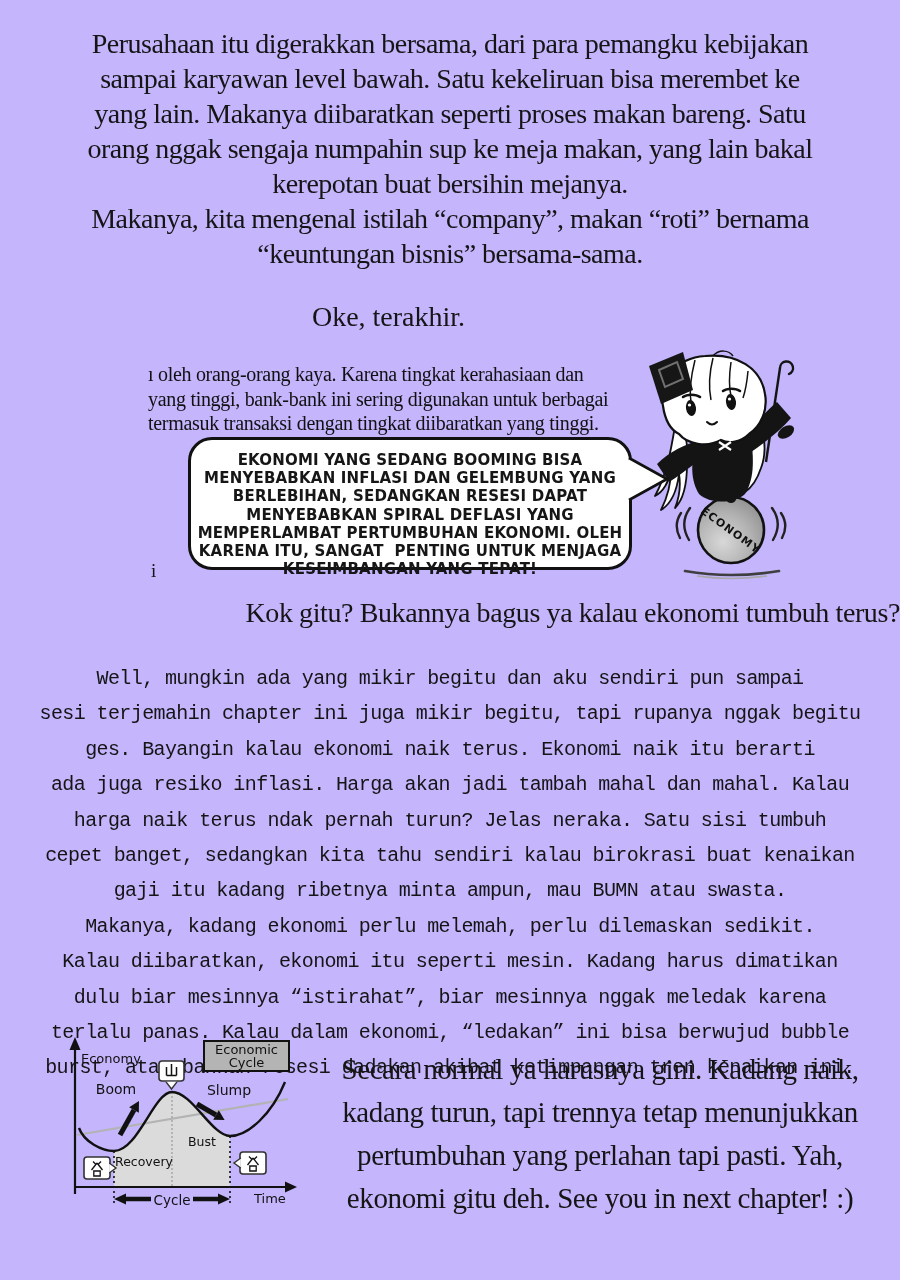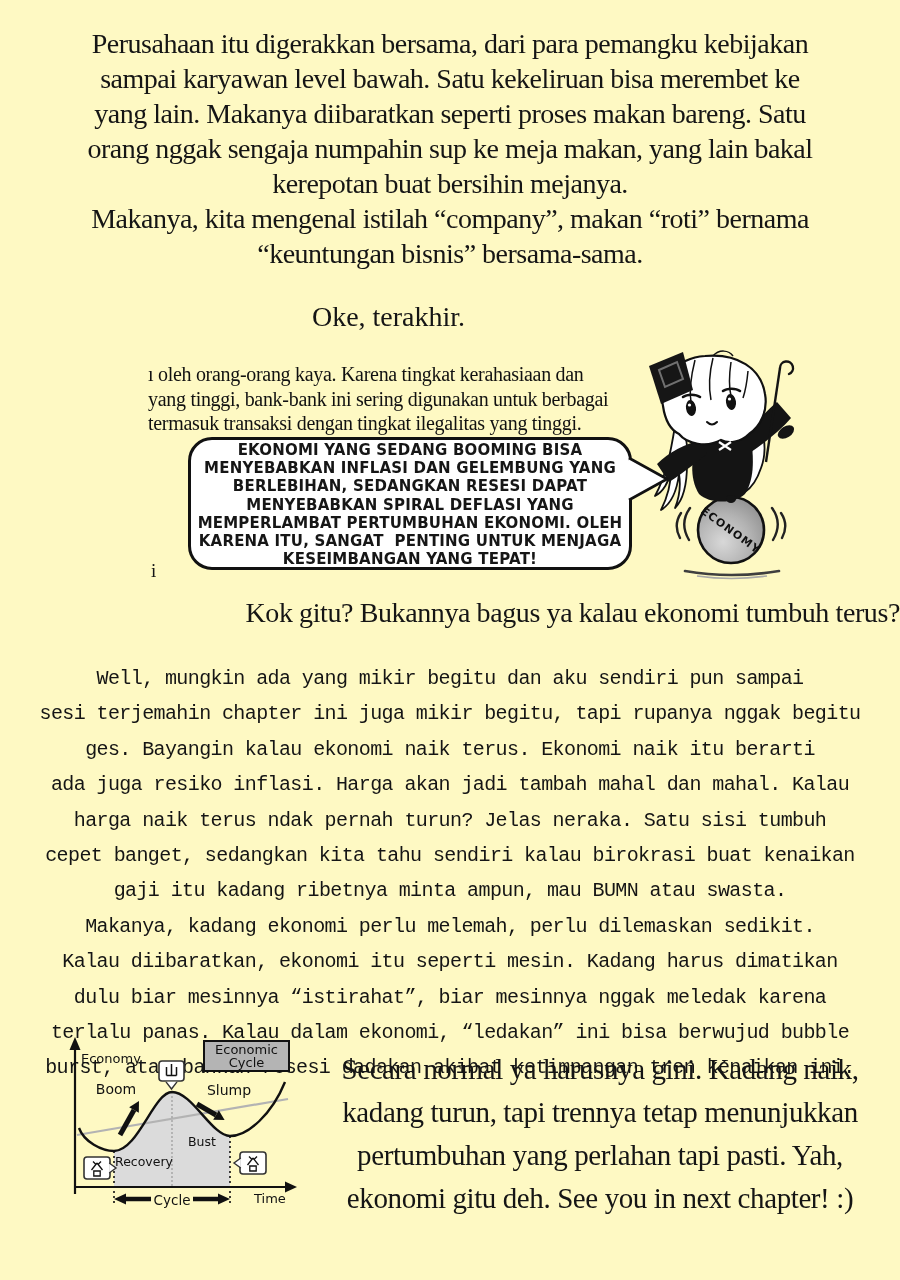--- a/index.html
+++ b/index.html
@@ -1,30 +1,30 @@
 <!DOCTYPE html>
 <html><head>
 <meta charset="utf-8">
 <style>
   html,body { margin:0; padding:0; background:#ffffff; }
-  .page { position:relative; width:900px; height:1280px; background:#fef9c3;
+  .page { position:relative; width:900px; height:1280px; background:#c4b5fd;
           font-family:"Liberation Serif", serif; color:#151515; overflow:hidden; }
   .text-block { position:absolute; white-space:pre; text-align:center; }
   .intro  { top:26px;  left:10px; width:880px; font-size:28px; line-height:35px; letter-spacing:-0.5px; }
   .oke    { top:301px; left:0;    width:777px; font-size:28px; }
   .kok    { top:597px; left:0;    width:900px; font-size:28px; letter-spacing:-0.4px;text-align:right; }
   .bodytx { top:661px; left:10px; width:880px; font-size:20px; line-height:35.4px; letter-spacing:-0.6px;font-family:Liberation Mono, monospace; }
 
   .panel { position:absolute; top:352px; left:0; width:900px; height:248px; }
   .caption { position:absolute; top:10px; left:148px; font-size:20px; line-height:24.5px;
              letter-spacing:-0.3px; white-space:pre; color:#111; }
   .bubble { position:absolute; left:188px; top:85px; width:444px; height:133px;
             border:3px solid #111; border-radius:24px; background:#fff; z-index:2; box-sizing:border-box; }
   .bubble-text { font-family:"DejaVu Sans", sans-serif; font-weight:700; font-size:15px;
-                 line-height:18.2px; text-align:center; white-space:pre; padding-top:1px;
+                 line-height:18.2px; text-align:center; white-space:pre; padding-top:11px;
                  letter-spacing:0.2px; color:#161616; }
   .tail  { position:absolute; left:627px; top:100px; z-index:3; }
   .chibi { position:absolute; left:643px; top:-6px; z-index:1; }
   .stray { position:absolute; left:151px; top:208px; font-size:19px; }
 
   .bottom { position:absolute; top:1036px; left:0; width:720px; height:188px;margin-left:12px; }
   .diagram { position:absolute; left:52px; top:0; }
   .outro { position:absolute; left:290px; top:12px; width:596px; font-size:29px; line-height:43px;
            text-align:center; white-space:pre; letter-spacing:-0.4px; }
   .dg-label { font-family:"DejaVu Sans", sans-serif; fill:#111; }
@@ -40,21 +40,21 @@
 orang nggak sengaja numpahin sup ke meja makan, yang lain bakal
 kerepotan buat bersihin mejanya.
 Makanya, kita mengenal istilah “company”, makan “roti” bernama
 “keuntungan bisnis” bersama-sama.</div>
 
   <div class="text-block oke">Oke, terakhir.</div>
 
   <div class="panel">
     <div class="caption">ı oleh orang-orang kaya. Karena tingkat kerahasiaan dan
 yang tinggi, bank-bank ini sering digunakan untuk berbagai
-termasuk transaksi dengan tingkat ilegalitas yang tinggi.</div>
+termasuk transaksi dengan tingkat diibaratkan yang tinggi.</div>
 
     <div class="bubble">
       <div class="bubble-text">EKONOMI YANG SEDANG BOOMING BISA
 MENYEBABKAN INFLASI DAN GELEMBUNG YANG
 BERLEBIHAN, SEDANGKAN RESESI DAPAT
 MENYEBABKAN SPIRAL DEFLASI YANG
 MEMPERLAMBAT PERTUMBUHAN EKONOMI. OLEH
 KARENA ITU, SANGAT  PENTING UNTUK MENJAGA
 KESEIMBANGAN YANG TEPAT!</div>
     </div>

